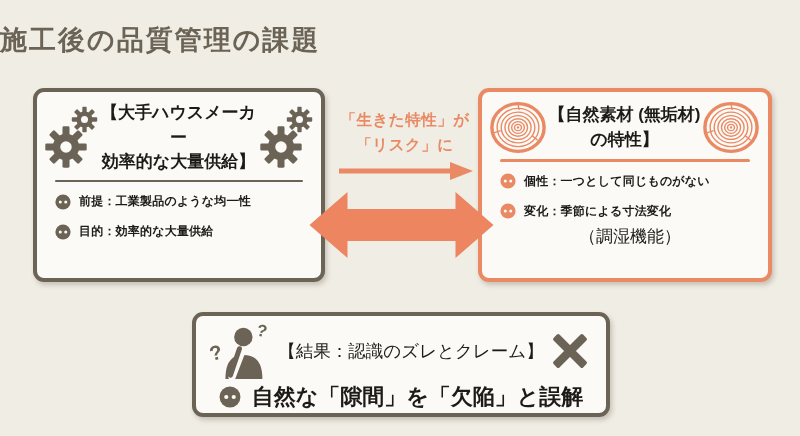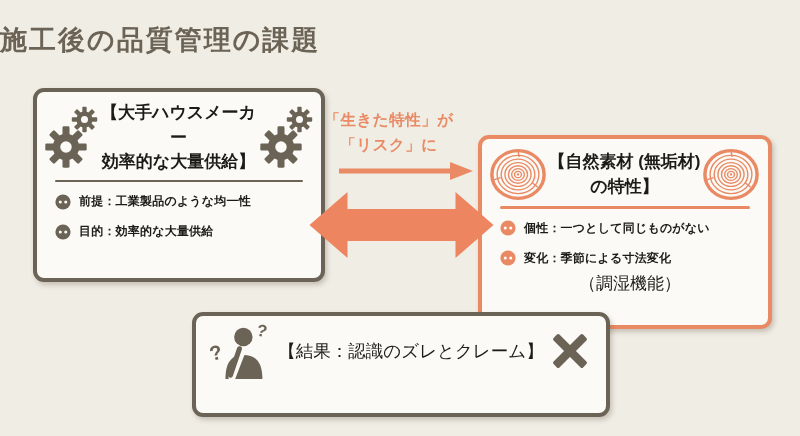--- a/index.html
+++ b/index.html
@@ -17,21 +17,21 @@
   }
 
   .panel{
     position:absolute;background:var(--panel_bg);border-radius:11px;
     box-shadow:2px 3px 5px rgba(90,80,60,.28);
   }
   .panel-dark{border:4px solid var(--dark);}
   .panel-accent{border:4px solid var(--accent);}
 
   .left-panel{left:33px;top:88px;width:292px;height:194px;}
-  .right-panel{left:478px;top:88px;width:294px;height:194px;margin-top:47px;}
+  .right-panel{left:478px;top:88px;width:294px;height:194px;}
 
   .panel-header{display:flex;align-items:center;justify-content:space-between;padding:9px 8px 0 7px;}
   .panel-title{flex:1;text-align:center;font-size:17px;font-weight:800;color:var(--text);line-height:1.45;}
 
   .divider{height:2.5px;margin:5px 18px 9px 18px;border-radius:2px;}
   .divider-dark{background:var(--dark);}
   .divider-accent{background:var(--accent);}
 
   .bullets{padding:2px 10px 0 18px;}
   .bullet-row{display:flex;align-items:center;gap:8px;margin-bottom:13px;font-size:12px;font-weight:800;color:var(--text);letter-spacing:.2px;}
@@ -39,21 +39,21 @@
   .bullet-dot{flex:0 0 auto;width:16px;height:16px;color:var(--dark);}
   .bullet-dot.accent{color:var(--accent);}
 
   .gear-cluster{position:relative;width:54px;height:64px;flex:0 0 auto;color:var(--dark);}
   .gear-sm{position:absolute;top:0;right:0;width:27px;height:27px;}
   .gear-lg{position:absolute;bottom:1px;left:0;width:44px;height:44px;}
 
   .log-icon{flex:0 0 auto;width:58px;height:53px;color:var(--accent);}
 
   .connector-label{
-    position:absolute;left:312px;top:108px;width:154px;text-align:center;
+    position:absolute;left:328px;top:108px;width:154px;text-align:center;
     font-size:15.5px;font-weight:800;color:var(--accent);line-height:1.6;letter-spacing:.5px;
   }
   .thin-arrow{position:absolute;left:337px;top:161px;width:137px;height:20px;color:var(--accent);}
   .thick-arrow{position:absolute;left:307px;top:189px;width:189px;height:72px;color:var(--arrow);z-index:5;}
 
   .result-panel{left:192px;top:312px;width:418px;height:105px;}
   .result-header{display:flex;align-items:center;padding:7px 16px 0 12px;}
   .result-title{flex:1;text-align:center;font-size:17.5px;font-weight:400;color:var(--text);}
   .person-icon{flex:0 0 auto;width:64px;height:56px;color:var(--dark);}
   .x-icon{flex:0 0 auto;width:40px;height:36px;color:var(--dark);}
@@ -203,15 +203,21 @@
         <text x="86" y="24" font-size="30" font-weight="bold" fill="currentColor" transform="rotate(12 96 14)">?</text>
       </svg>
       <div class="result-title">【結果：認識のズレとクレーム】</div>
       <svg class="x-icon" viewBox="0 0 100 100">
         <g fill="currentColor">
           <rect x="38.5" y="-8" width="23" height="116" rx="5" transform="rotate(45 50 50)"></rect>
           <rect x="38.5" y="-8" width="23" height="116" rx="5" transform="rotate(-45 50 50)"></rect>
         </g>
       </svg>
     </div>
+    <div class="result-bullet">
+      <svg class="bullet-dot" viewBox="0 0 20 20">
+          <use href="#dot-bullet"></use>
+        </svg>
+      <span>自然な「隙間」を「欠陥」と誤解</span>
+    </div>
   </div>
 
 </div>
 
 </body></html>

